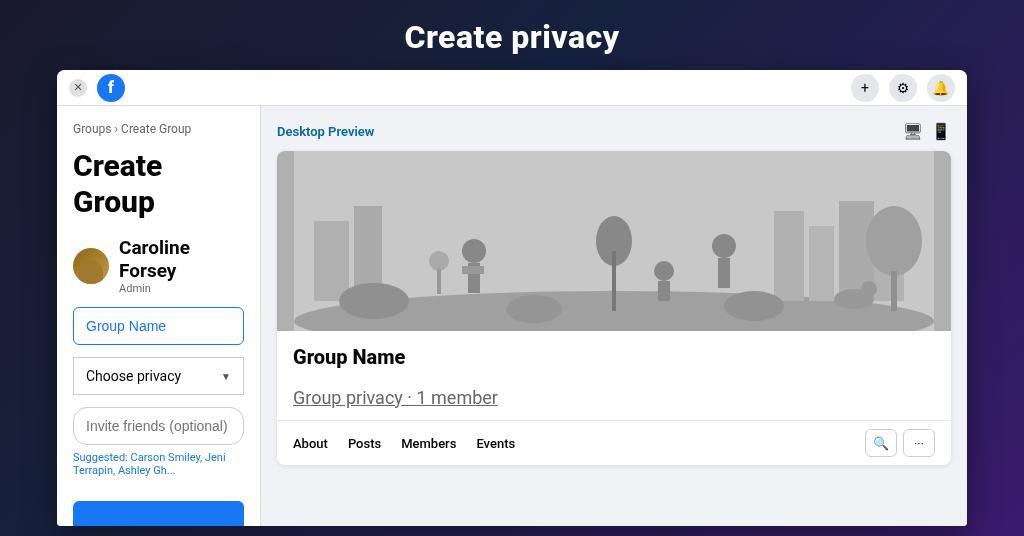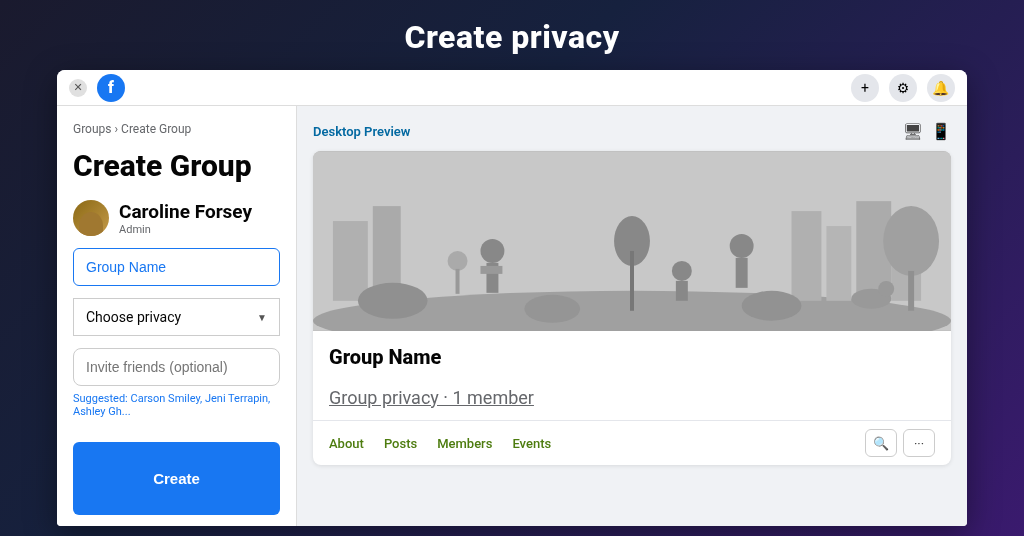--- a/index.html
+++ b/index.html
@@ -91,21 +91,21 @@
     }
 
     .browser-content {
       display: flex;
       flex-direction: row;
       height: 420px;
     }
 
     
     .left-panel {
-      width: 240px;
+      width: 204px;
       background: white;
       border-right: 1px solid #ddd;
       padding: 16px;
       display: flex;
       flex-direction: column;
       gap: 12px;
       flex-shrink: 0;
     }
 
     .breadcrumb {
@@ -187,21 +187,21 @@
       cursor: pointer;
     }
 
     .select-arrow {
       font-size: 10px;
       color: #555;
     }
 
     .invite-field {
       border: 1px solid #ccc;
-      border-radius: 8px;
+      border-radius: 14px;
       padding: 10px 12px;
       font-size: 14px;
       color: #aaa;
       background: white;
     }
 
     .suggestions {
       font-size: 11px;
       color: #1877f2;
       margin-top: -6px;
@@ -296,21 +296,21 @@
       display: flex;
       align-items: center;
       padding: 8px 16px;
       border-top: 1px solid #e4e6eb;
       margin-top: 12px;
       gap: 20px;
     }
 
     .tab-item {
       font-size: 13px;
-      color: #4d7c0f;
+      color: #000000;
       cursor: pointer;
       font-weight: 500;
       text-align: center;
     }
 
     .tabs-right {
       margin-left: auto;
       display: flex;
       gap: 6px;
     }

